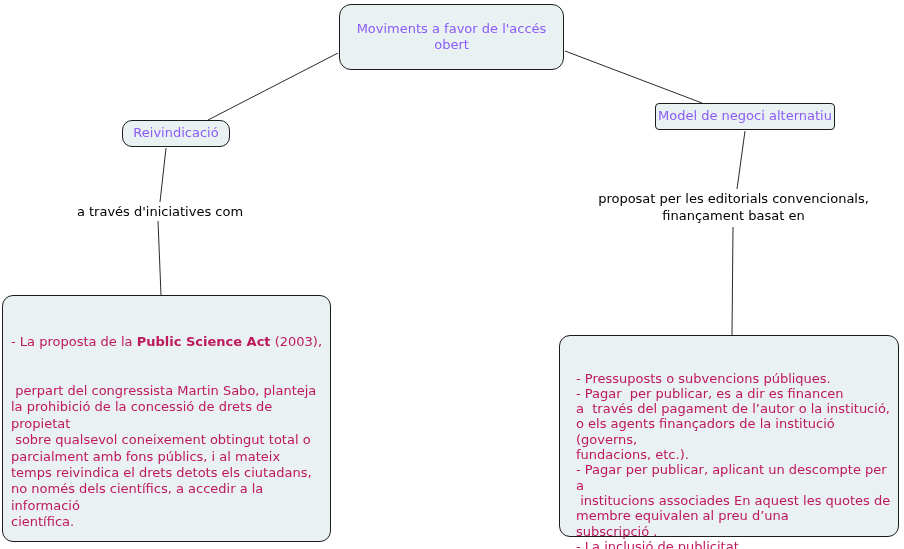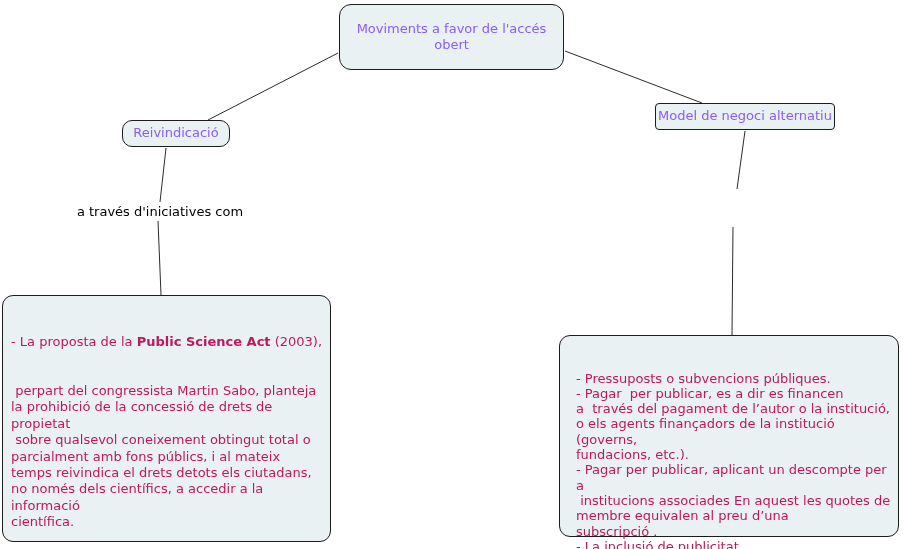--- a/index.html
+++ b/index.html
@@ -92,20 +92,22 @@
   <div class="node node-small-l">
     <span>Reivindicació</span>
   </div>
 
   <div class="node node-small-r">
     <span>Model de negoci alternatiu</span>
   </div>
 
   <div class="link-label link-label-left">a través d'iniciatives com</div>
 
+  <div class="link-label link-label-right">proposat per les editorials convencionals,
+finançament basat en</div>
 
   <div class="detail detail-left">
     <div><span>- La proposta de la </span><b>Public Science Act</b><span> (2003),</span></div>
     <div class="pre"> perpart del congressista Martin Sabo, planteja
 la prohibició de la concessió de drets de propietat
  sobre qualsevol coneixement obtingut total o
 parcialment amb fons públics, i al mateix
 temps reivindica el drets detots els ciutadans,
 no només dels científics, a accedir a la informació
 científica.

